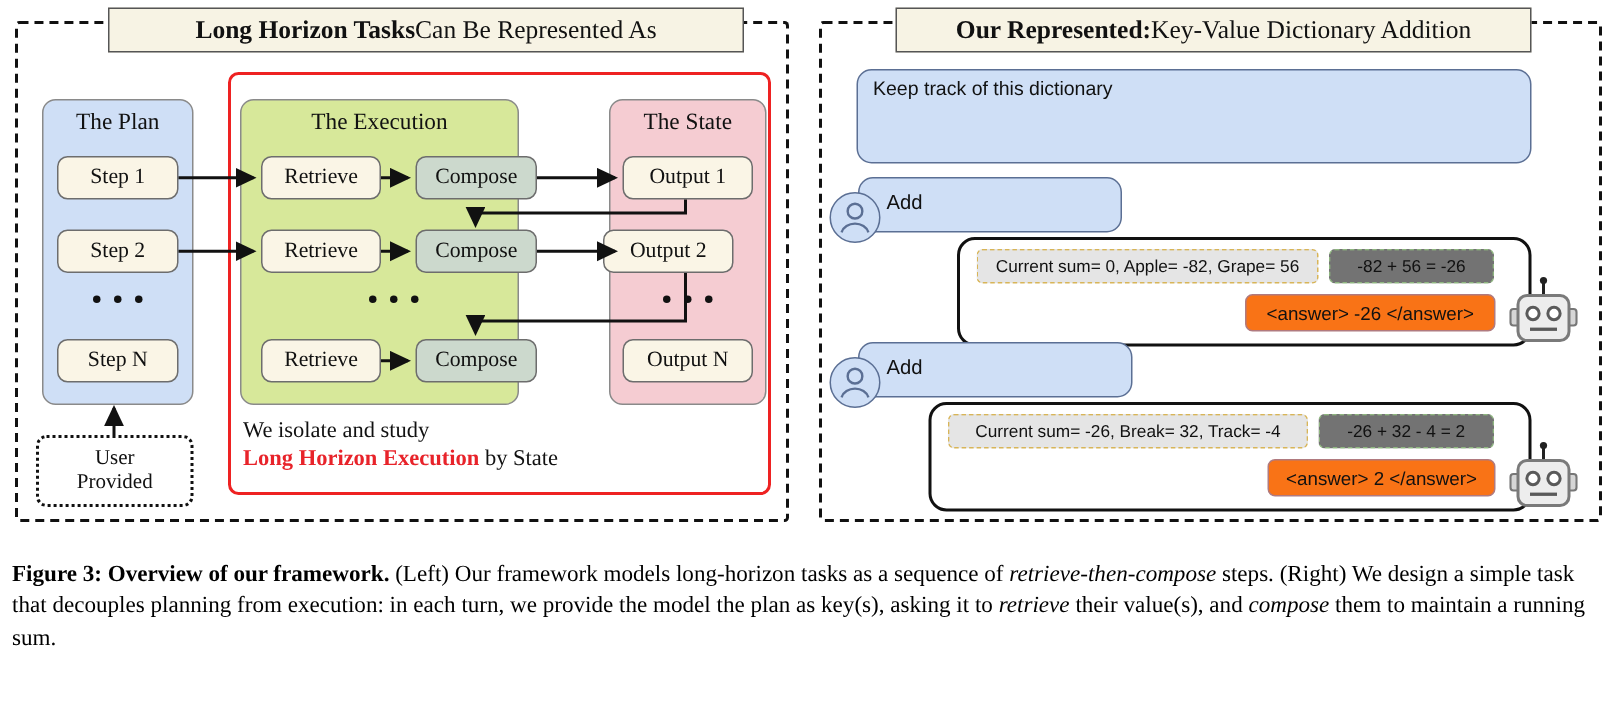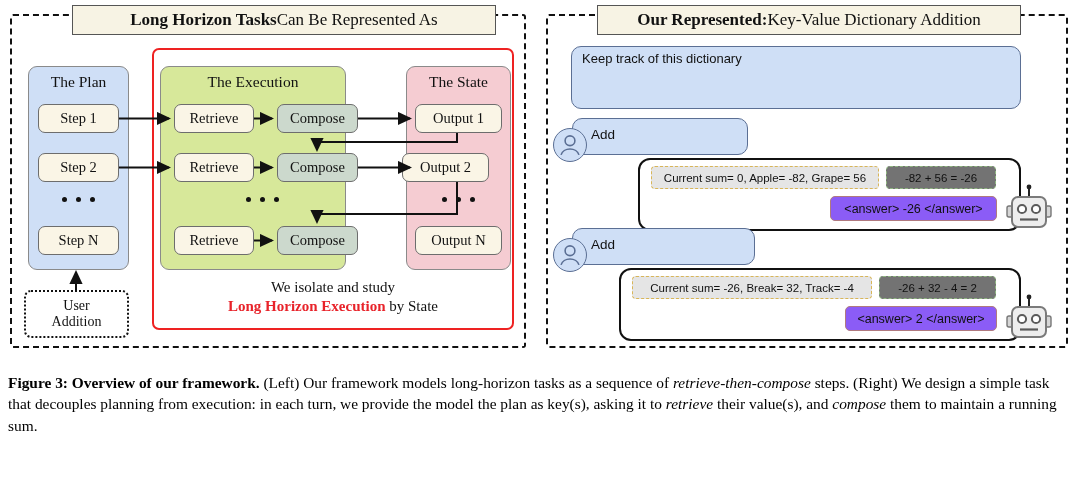--- a/index.html
+++ b/index.html
@@ -105,21 +105,20 @@
   .redbox {
     position: absolute;
     border: 2.6px solid #ee2222;
     border-radius: 7px;
     background: transparent;
     box-sizing: border-box;
     z-index: 3;
   }
   .iso-text {
     position: absolute;
-    text-align: center;
     font-size: 15px;
     line-height: 1.25;
     z-index: 4;
     white-space: nowrap;
   }
   .iso-text .red { color: #e8232a; font-weight: bold; }
 
   svg.wires { position: absolute; left: 0; top: 0; width: 1080px; height: 362px; pointer-events: none; z-index: 4; }
 
   
@@ -182,21 +181,21 @@
     box-sizing: border-box;
     display: flex; align-items: center; justify-content: center;
     font-family: "Liberation Sans", sans-serif;
     font-size: 11.5px;
     white-space: nowrap;
     color: #111;
     z-index: 4;
   }
   .tag.yellow { background: #e5e5e5; border: 1.4px dashed #d8b558; border-radius: 4px; }
   .tag.green  { background: #737373; border: 1.4px dashed #8fb680; border-radius: 4px; }
-  .tag.pink   { background: #8b5cf6; border: 1.4px solid #b07a7f; border-radius: 5px; font-size: 12.5px; }
+  .tag.pink   { background: #f97316; border: 1.4px solid #b07a7f; border-radius: 5px; font-size: 12.5px; }
 
   .robot { position: absolute; z-index: 6; }
 
   
   .caption {
     position: absolute;
     left: 8px; top: 372px;
     width: 1062px;
     font-family: "Liberation Serif", serif;
     font-size: 15.4px;
@@ -228,21 +227,21 @@
   <div class="node" style="left:38px; top:153px; width:81px; height:29px;">Step 2</div>
   <div class="ellipsis" style="left:38px; top:190px; width:81px; height:18px;">
     <i></i>
       <i></i>
       <i></i>
   </div>
   <div class="node" style="left:38px; top:226px; width:81px; height:29px;">Step N</div>
 
   <div class="userbox" style="left:24px; top:290px; width:105px; height:48px;">
     <span>User</span>
-    <span>Addition</span>
+    <span>Provided</span>
   </div>
 
   <div class="col exec-col" style="left:160px; top:66px; width:186px; height:204px;">
     <div class="col-title">The Execution</div>
   </div>
   <div class="node" style="left:174px; top:104px; width:80px; height:29px;">Retrieve</div>
   <div class="node compose" style="left:277px; top:104px; width:81px; height:29px;">Compose</div>
   <div class="node" style="left:174px; top:153px; width:80px; height:29px;">Retrieve</div>
   <div class="node compose" style="left:277px; top:153px; width:81px; height:29px;">Compose</div>
   <div class="ellipsis" style="left:222px; top:190px; width:80px; height:18px;">

